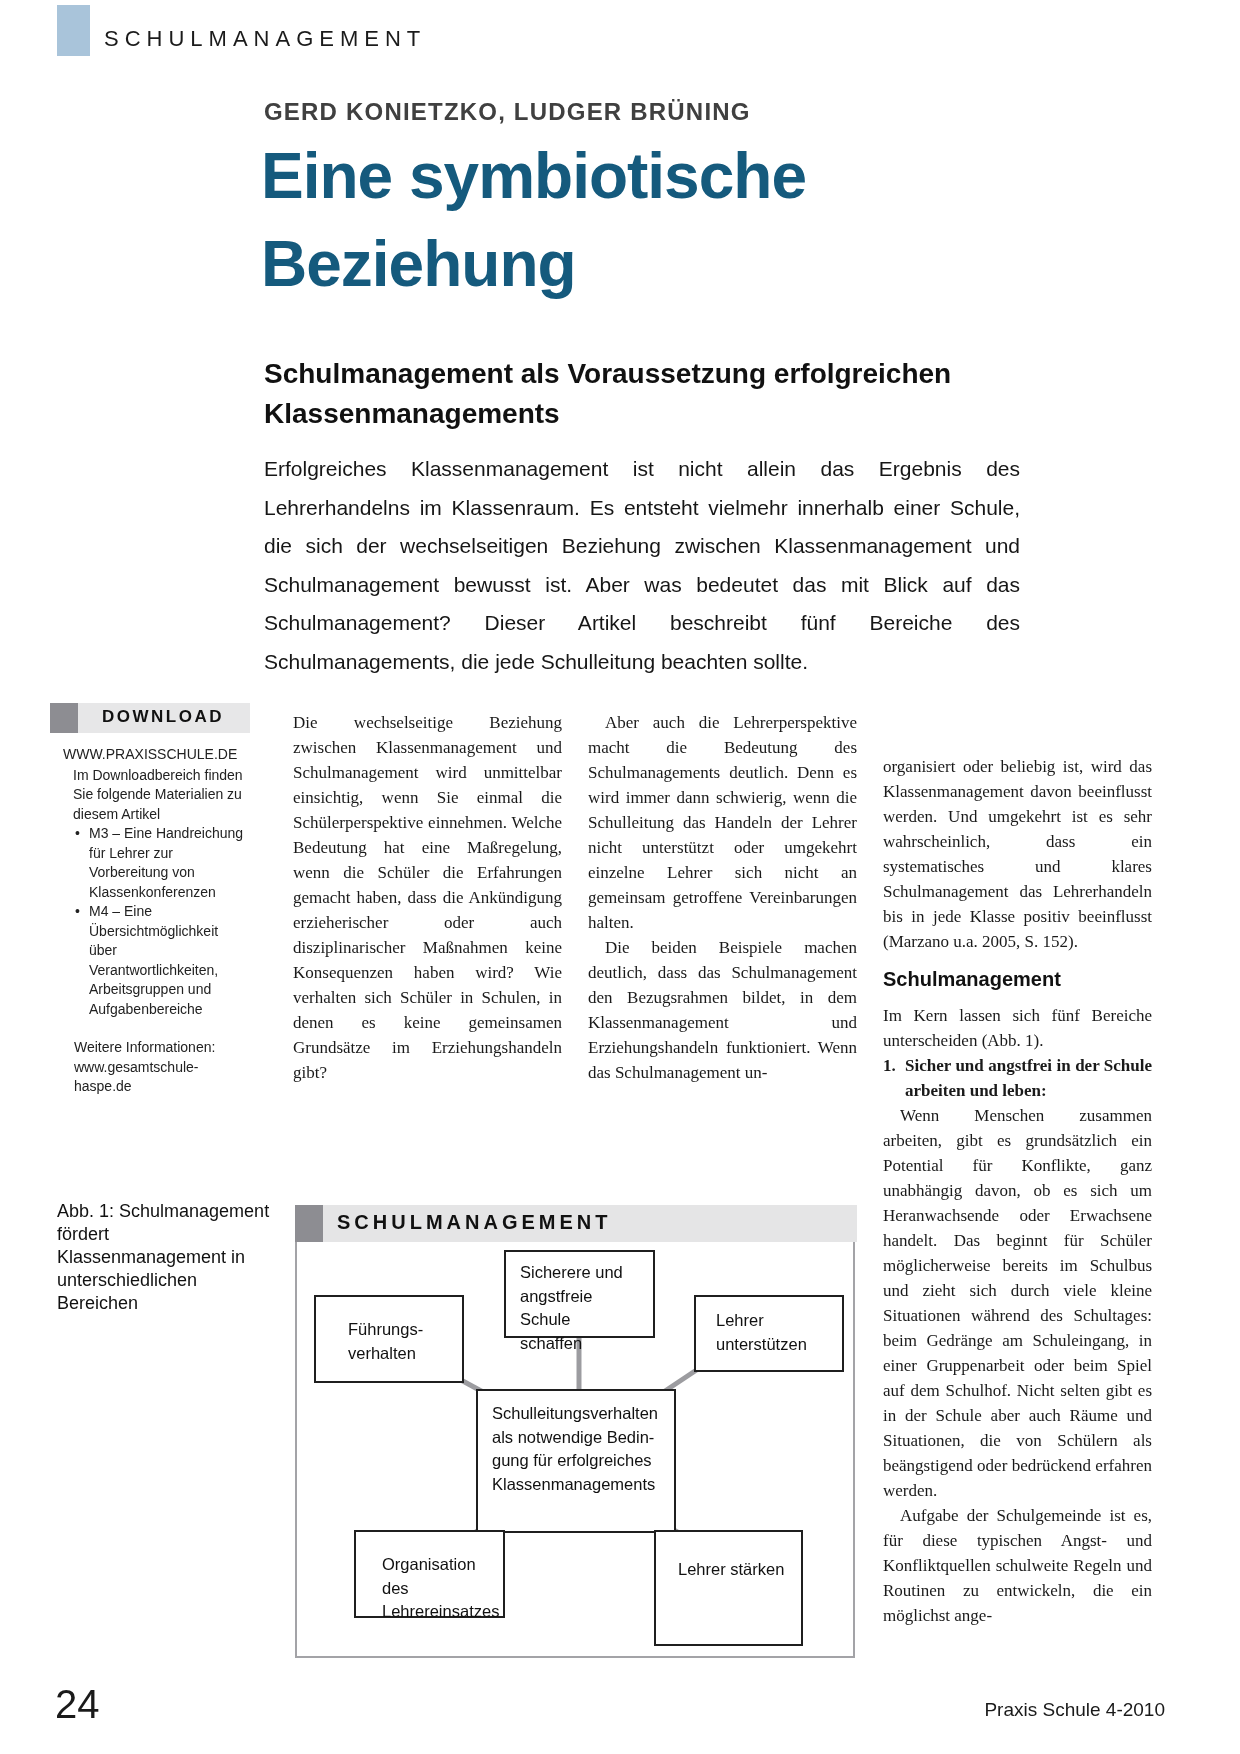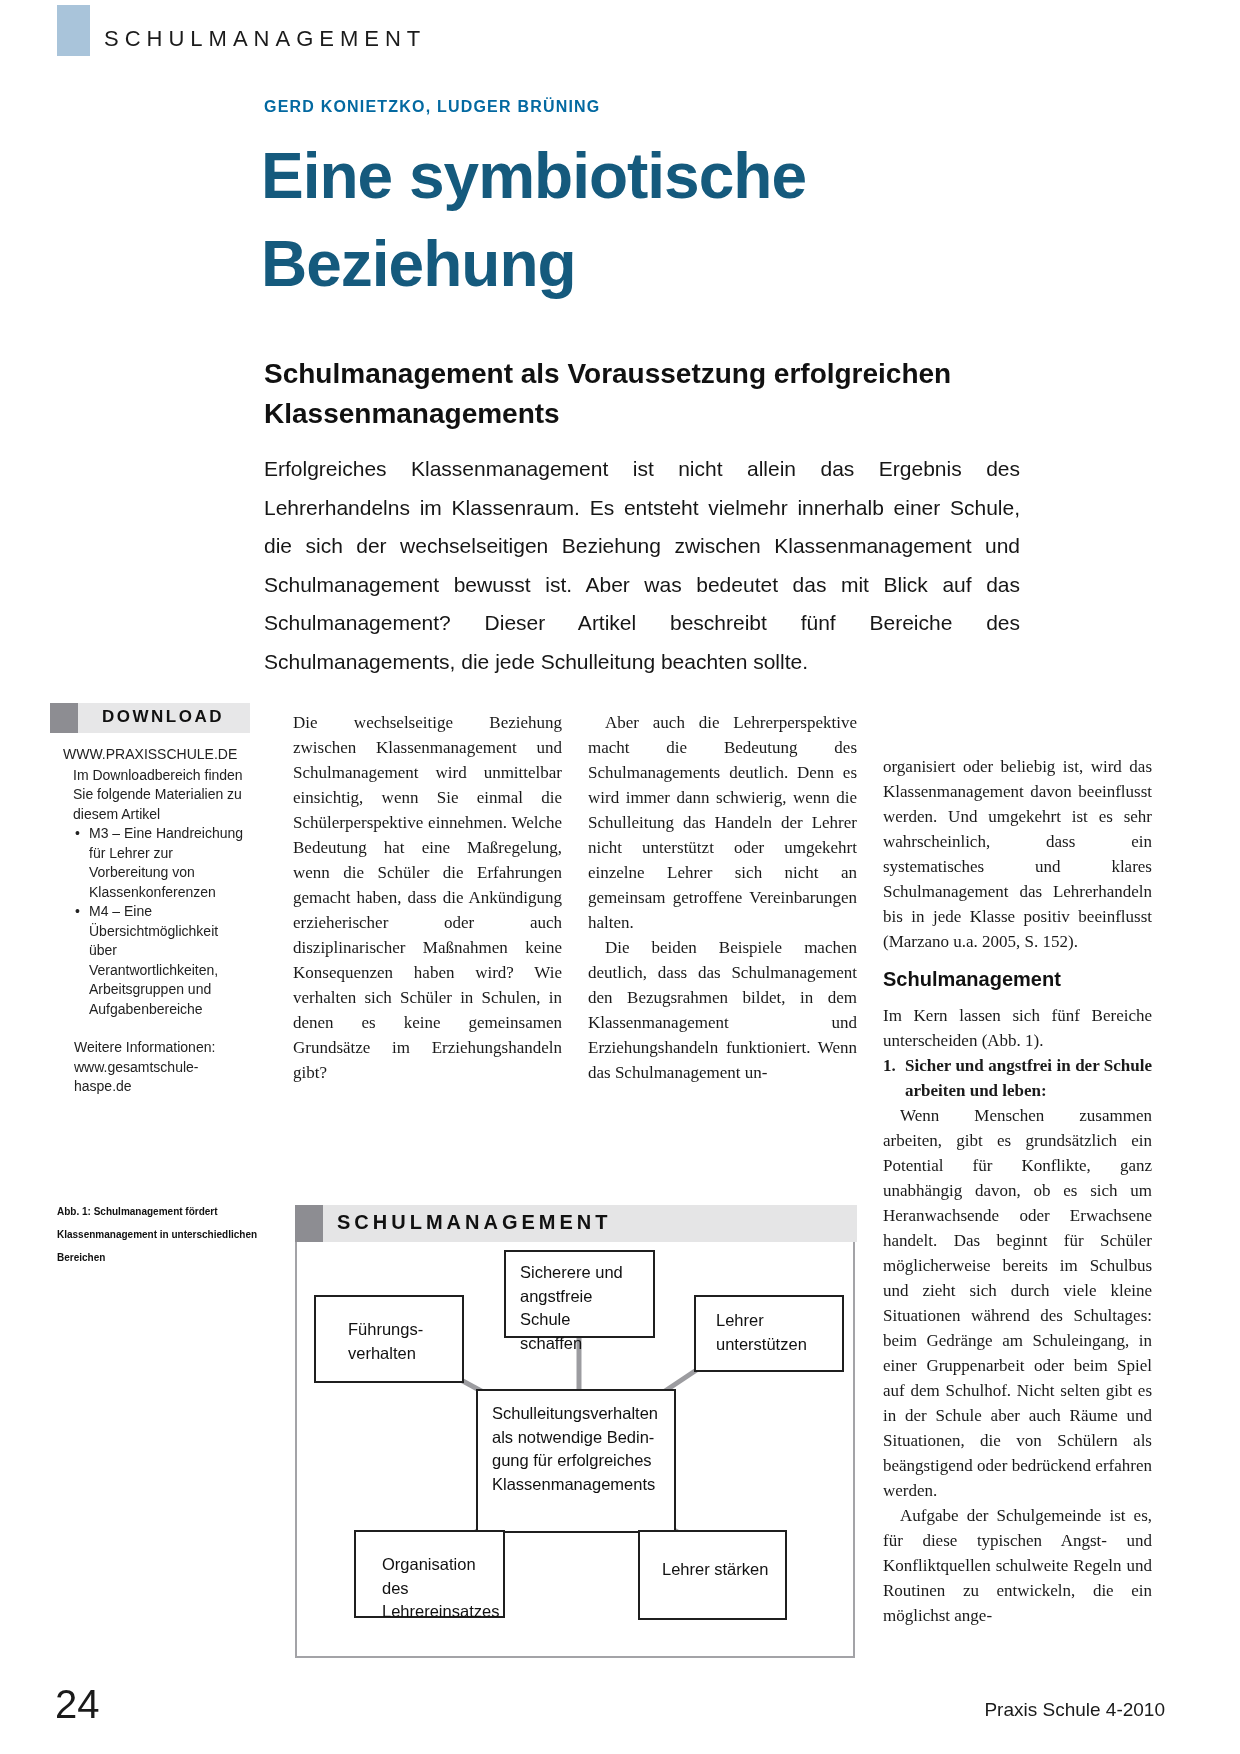--- a/index.html
+++ b/index.html
@@ -9,41 +9,41 @@
     background:#ffffff; overflow:hidden;
     font-family:"Liberation Sans", sans-serif; color:#1c1c1c;
   }
   .abs { position:absolute; }
 
   
   .corner-square { left:57px; top:5px; width:33px; height:51px; background:#a9c4da; }
   .section-label { left:104px; top:26px; font-size:22px; letter-spacing:6px; color:#1b1b1b; }
 
   
-  .authors { left:264px; top:98px; font-size:16px; font-weight:bold; letter-spacing:1.2px; color:#0369a1; }
+  .authors { left:264px; top:98px; font-size:24px; font-weight:bold; letter-spacing:1.2px; color:#404040; }
   .title { left:261px; top:132px; font-size:64px; line-height:88px; font-weight:bold;
            color:#155a7d; letter-spacing:-1px; white-space:pre-line; }
   .subtitle { left:264px; top:354px; font-size:28px; line-height:40px; font-weight:bold;
               color:#111; white-space:pre-line; }
   .lead { left:264px; top:450px; width:756px; font-size:21px; line-height:38.5px;
           text-align:justify; color:#161616; }
 
   
   .download-bar { left:50px; top:703px; width:200px; height:30px; background:#e7e7e8; }
   .dl-square { position:absolute; left:0; top:0; width:28px; height:30px; background:#8d8d92; }
   .dl-title { position:absolute; left:52px; top:4px; font-size:17px; font-weight:bold; letter-spacing:2.5px; color:#111; }
   .dl-text { left:48px; top:745px; width:202px; font-size:14px; line-height:19.5px; color:#222; }
   .dl-site { margin-bottom:1px;margin-left:15px; }
   .dl-intro { margin-left:25px; width:175px; }
   .dl-item { position:relative; margin-left:27px; padding-left:14px; width:172px; }
   .dl-bullet { position:absolute; left:0; top:0; }
   .dl-more { margin-left:26px; margin-top:19px; }
 
   
-  .caption { left:57px; top:1200px; width:216px; font-size:10px; line-height:23px; font-weight:bold; color:#111; }
+  .caption { left:57px; top:1200px; width:216px; font-size:18px; line-height:23px; font-weight:normal; color:#111; }
 
   
   .col { position:absolute; top:710px; width:269px;
          font-family:"Liberation Serif", serif; font-size:17px; line-height:25px;
          text-align:justify; color:#1a1a1a; }
   .col-1 { left:293px; } .col-2 { left:588px; } .col-3 { left:883px;margin-top:44px; }
   .col p { margin:0; }
   .col p.ind { text-indent:17px; }
   .col h3 { font-family:"Liberation Sans", sans-serif; font-size:20px; color:#111;
             margin:13px 0 11px 0; text-align:left; }
@@ -57,21 +57,21 @@
   .dg-square { position:absolute; left:0; top:0; width:28px; height:37px; background:#8d8d92; }
   .dg-title { position:absolute; left:42px; top:6px; font-size:20px; font-weight:bold; letter-spacing:4px; color:#111; }
   .dg-lines { position:absolute; left:0; top:0; width:560px; height:453px; z-index:1; }
   .dg-box { position:absolute; z-index:2; background:#fff; border:2px solid #1f1f1f;
             font-size:16.5px; line-height:23.5px; color:#111; white-space:pre-line; }
   .dg-top    { left:207px; top:45px;  width:151px; height:88px; padding:9px 6px 0 14px; }
   .dg-left   { left:17px;  top:90px;  width:150px; height:88px; padding:21px 6px 0 32px; }
   .dg-right  { left:397px; top:90px;  width:150px; height:77px; padding:12px 6px 0 20px; }
   .dg-center { left:179px; top:184px; width:200px; height:144px; padding:11px 6px 0 14px; }
   .dg-bleft  { left:57px;  top:325px; width:151px; height:88px; padding:21px 6px 0 26px; }
-  .dg-bright { left:341px; top:325px; width:149px; height:90px; padding:26px 6px 0 22px; }
+  .dg-bright { left:357px; top:325px; width:149px; height:116px; padding:26px 6px 0 22px; }
 
   
   .page-number { left:55px; top:1684px; font-size:40px; line-height:1; color:#1a1a1a; }
   .journal { right:75px; top:1699px; font-size:19px; color:#1a1a1a; }
 </style>
 </head>
 <body>
 
 <div class="page">
 

